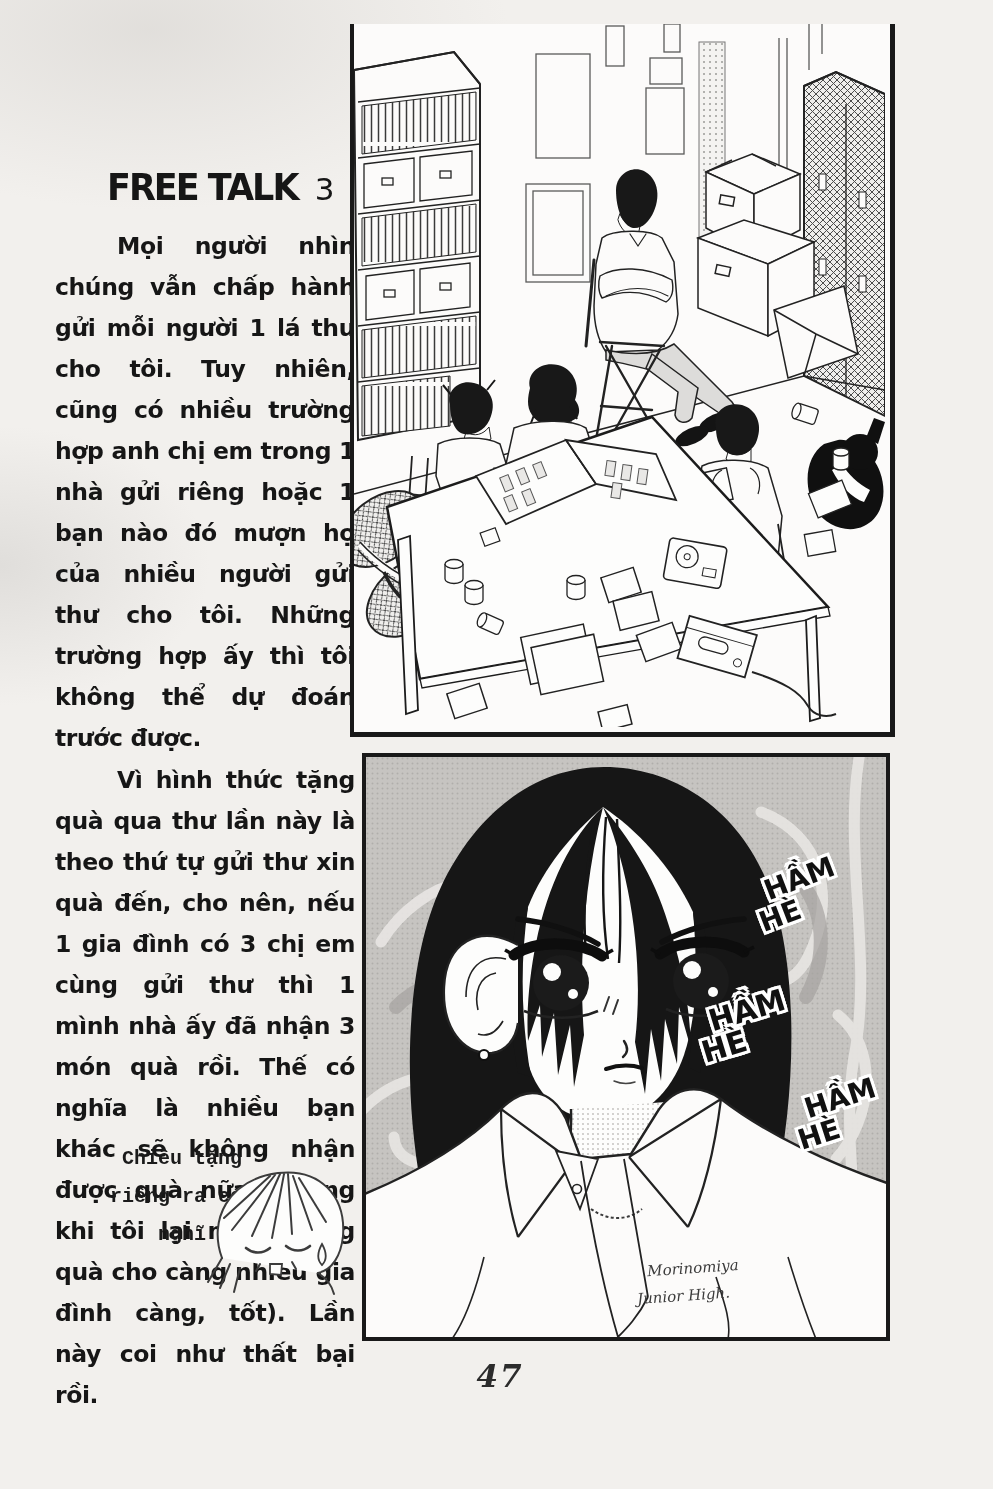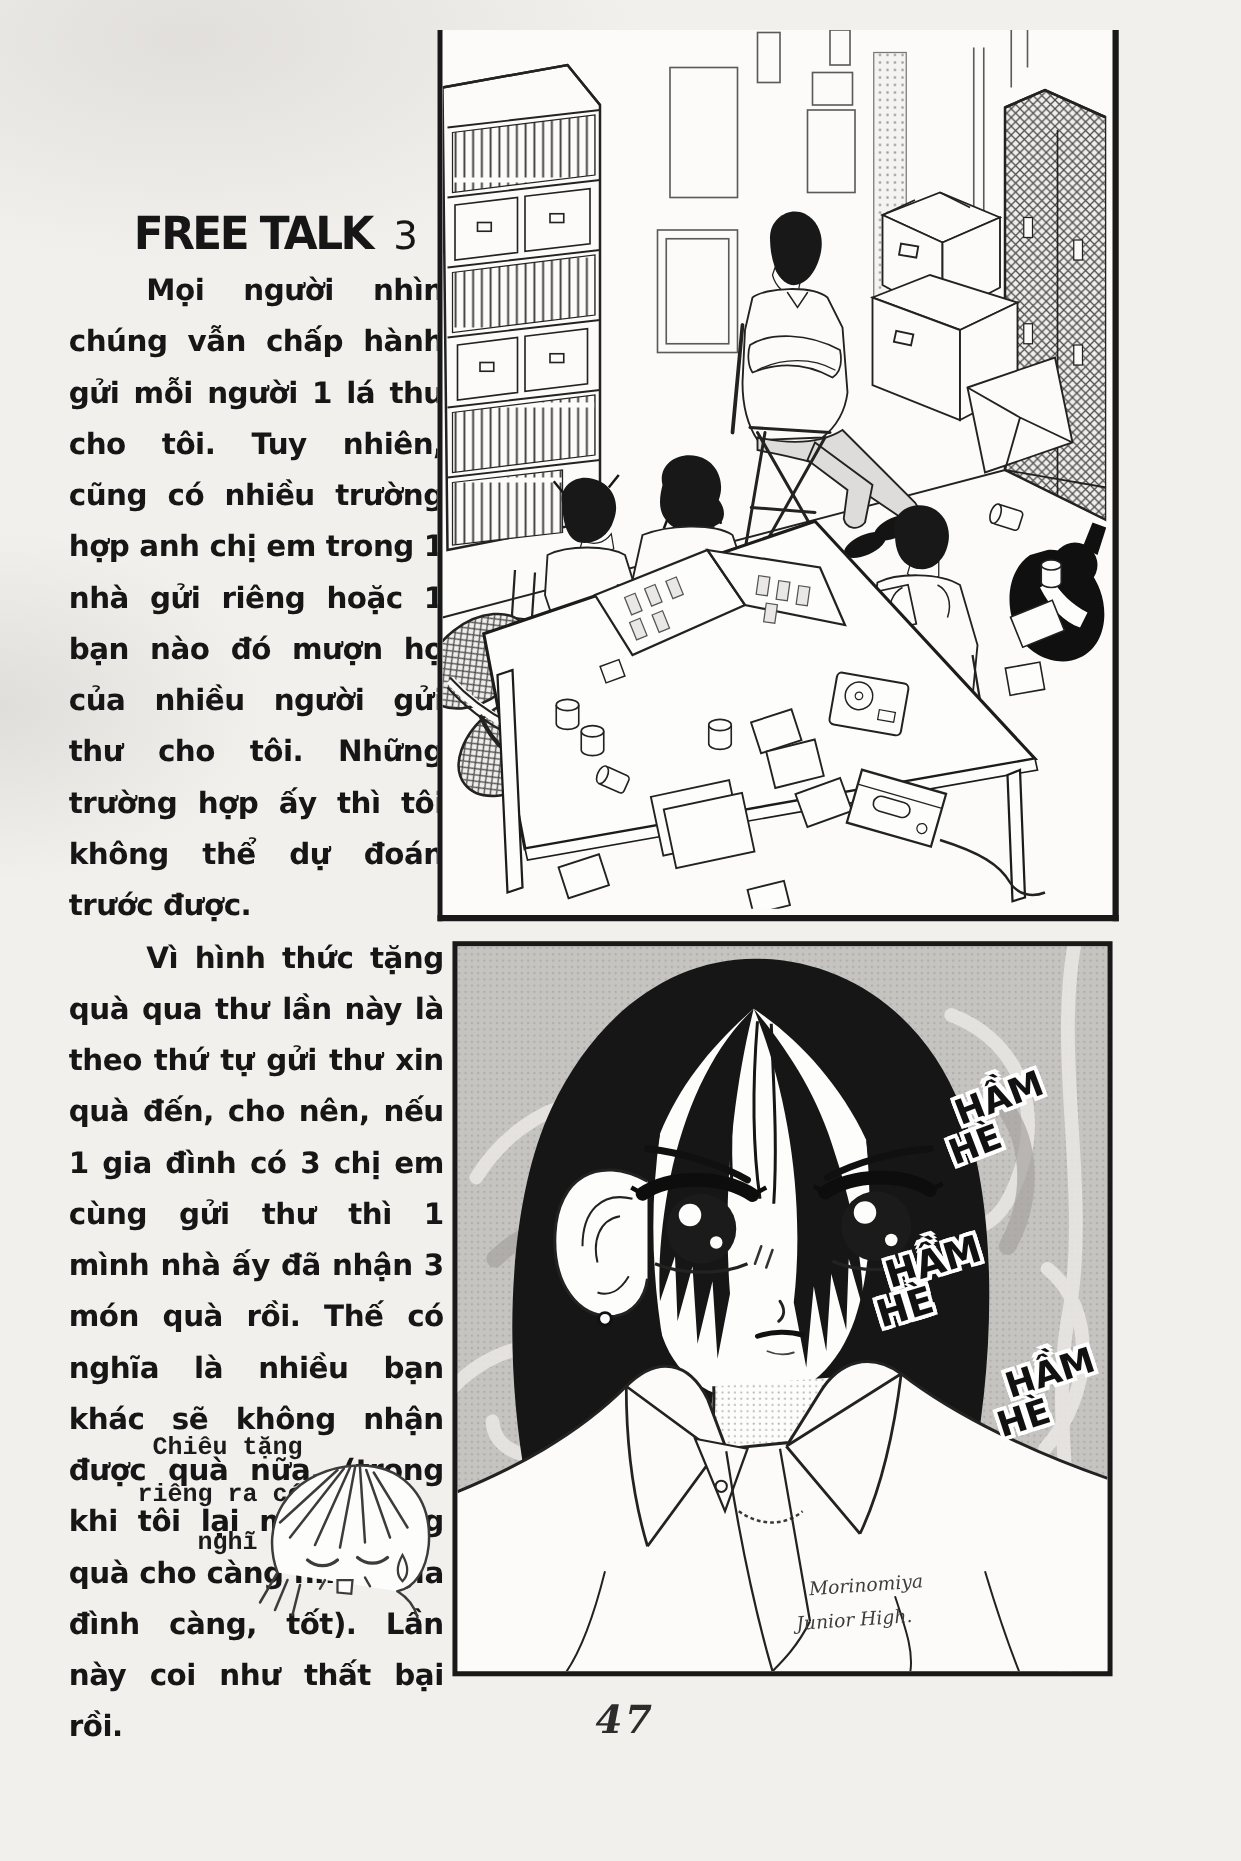--- a/index.html
+++ b/index.html
@@ -10,21 +10,21 @@
     position:relative;overflow:hidden;
   }
   .page{position:absolute;inset:0;
     background:
       radial-gradient(ellipse 600px 300px at 15% 2%, rgba(205,202,198,.45), rgba(205,202,198,0) 60%),
       radial-gradient(ellipse 300px 200px at 0% 38%, rgba(190,188,185,.35), rgba(190,188,185,0) 70%),
       #f2f0ed;
   }
   
   .freetalk{position:absolute;left:55px;top:168px;width:300px;color:#161616;}
-  .ft-head{padding-left:52px;white-space:nowrap;margin-bottom:4px;}
+  .ft-head{padding-left:52px;white-space:nowrap;margin-bottom:18px;}
   .ft-title{font-weight:bold;font-size:35px;letter-spacing:-2px;transform:scaleY(1.04);display:inline-block;}
   .ft-num{font-size:31px;font-weight:500;margin-left:12px;}
   .ft-p{font-weight:bold;font-size:23.5px;line-height:41px;letter-spacing:-.4px;
         text-align:justify;margin:0 0 1px 0;text-indent:62px;}
   
   .sidenote{position:absolute;left:52px;top:1140px;width:190px;text-align:right;
             font-weight:bold;font-size:20px;line-height:38px;color:#1b1b1b;font-family:Liberation Mono, monospace;}
   .sidenote span{display:block;}
   .chibi{position:absolute;left:200px;top:1158px;width:160px;height:160px;}
   

